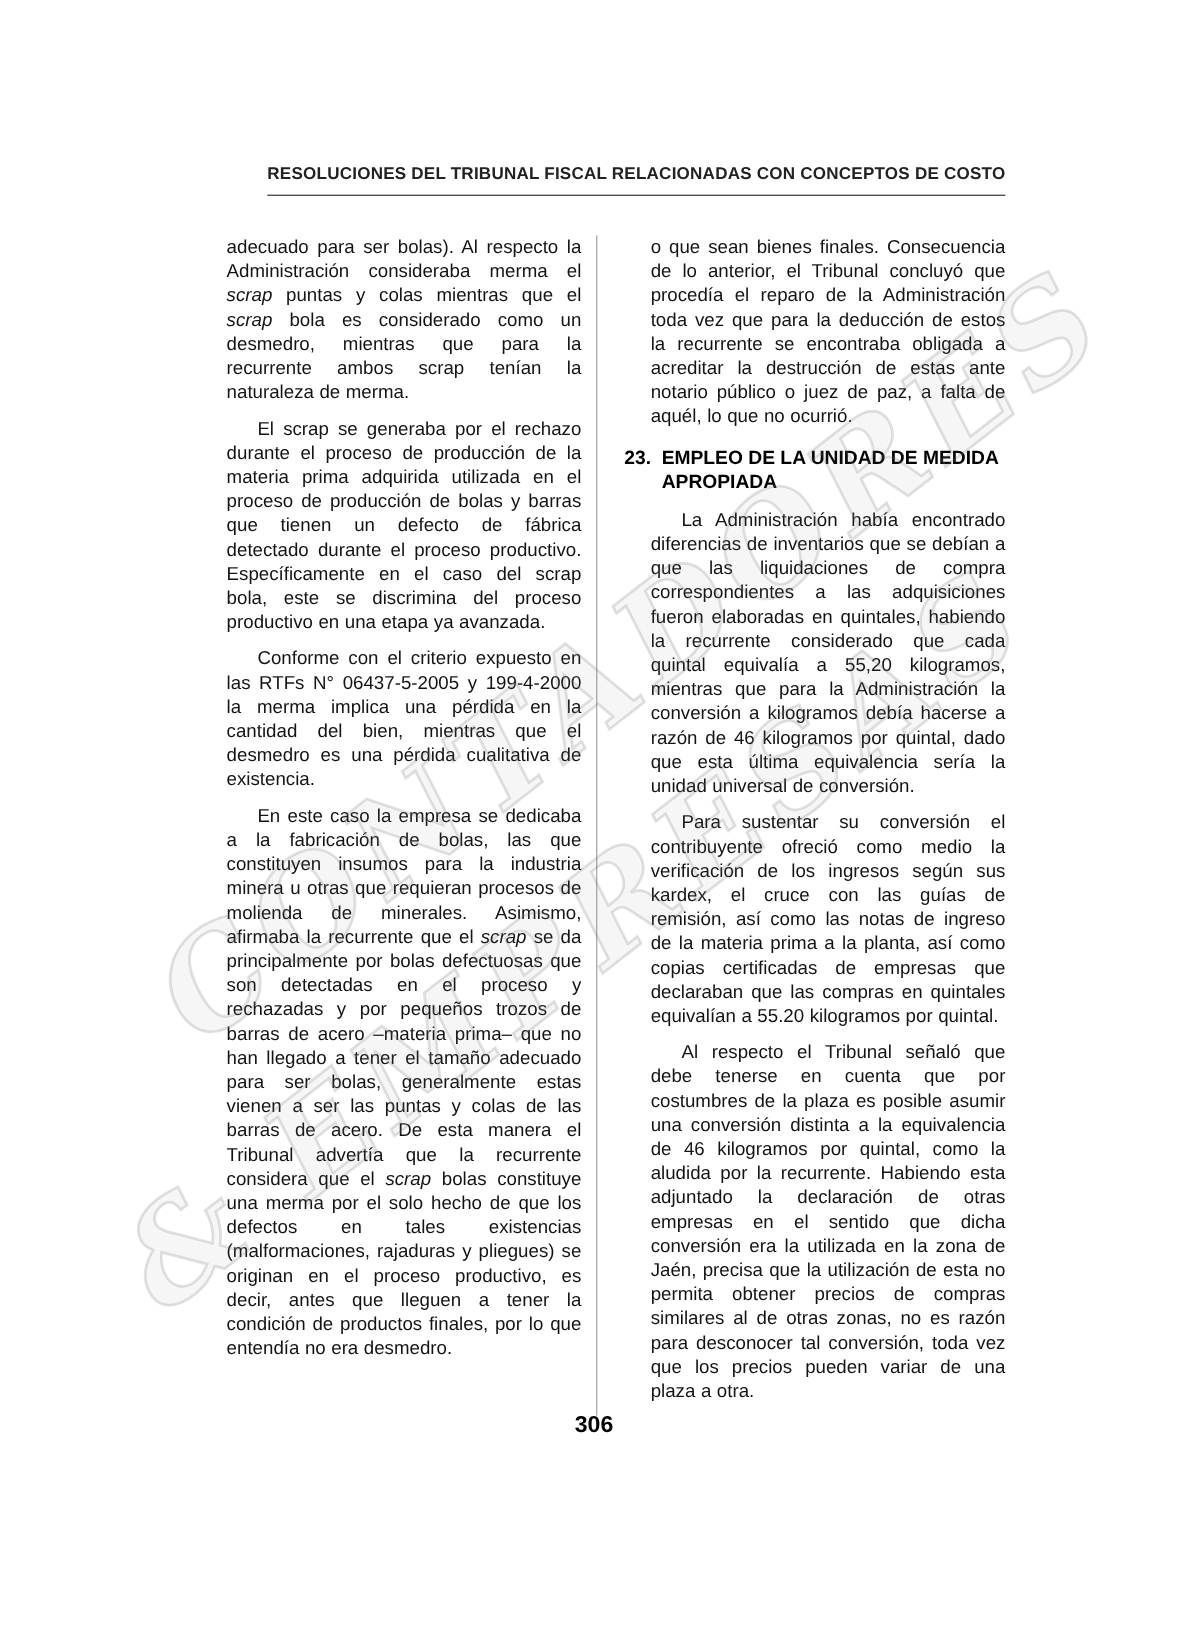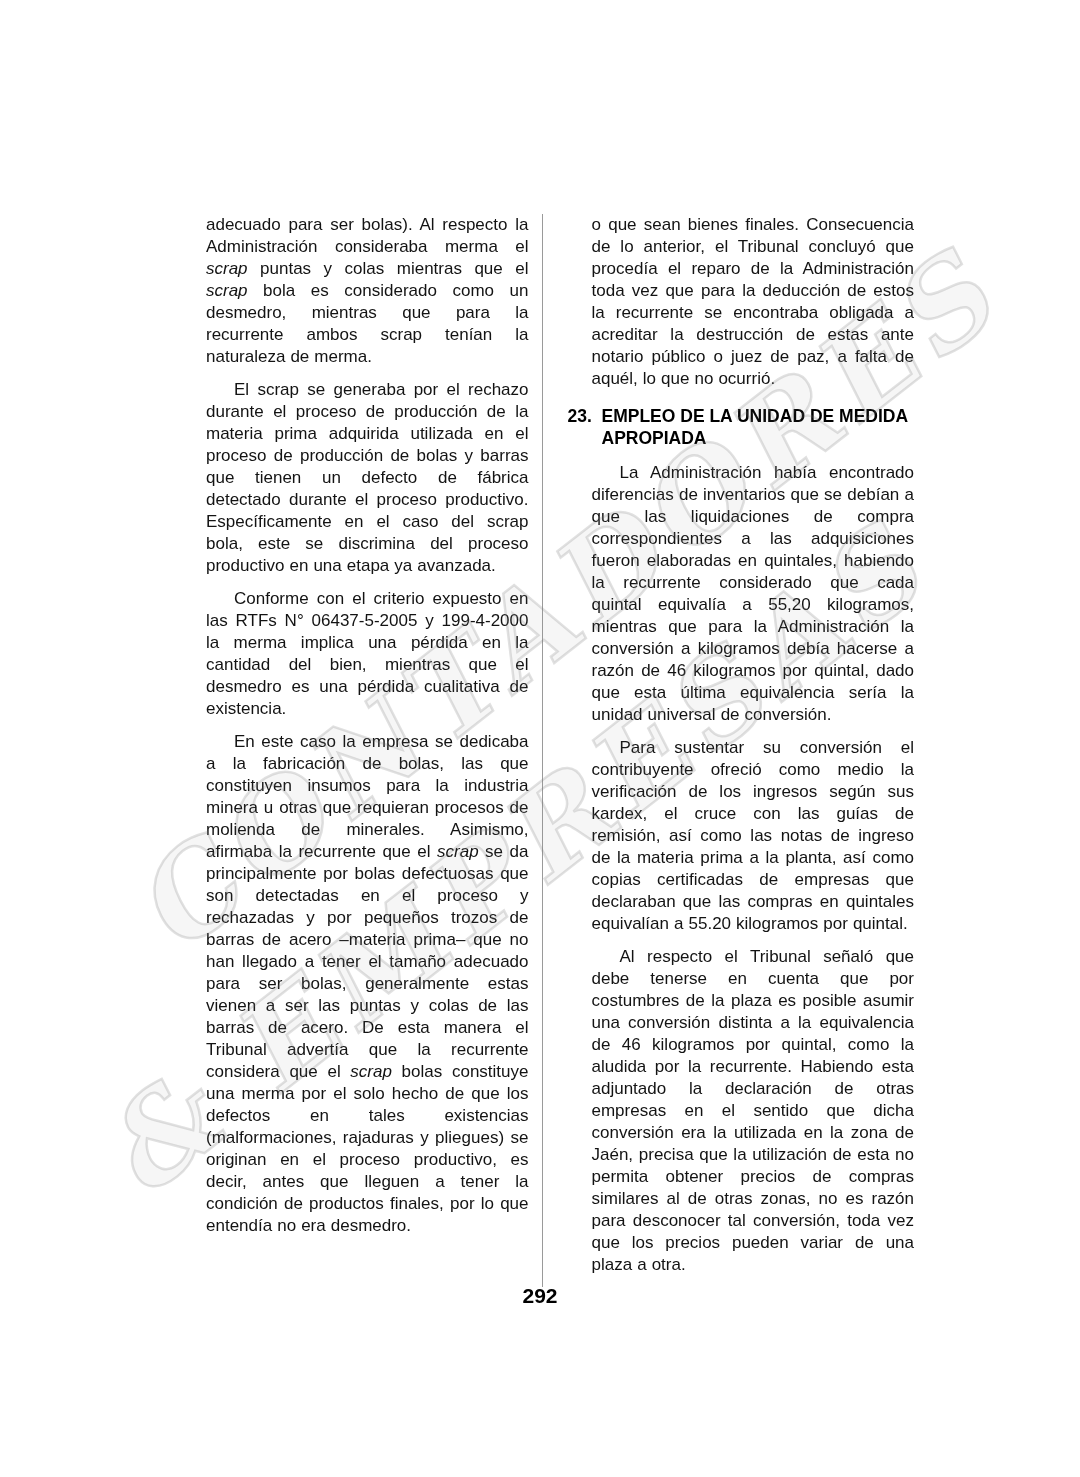--- a/index.html
+++ b/index.html
@@ -97,20 +97,23 @@
 
 <div class="page">
 
   <div class="watermark">
     <div class="wm-inner">
       <div class="wm-line l1">CONTADORES</div>
       <div class="wm-line l2">&amp; EMPRESAS</div>
     </div>
   </div>
 
+  <header class="header">
+    <span class="header-text">RESOLUCIONES DEL TRIBUNAL FISCAL RELACIONADAS CON CONCEPTOS DE COSTO</span>
+  </header>
 
   <main class="columns">
     <section class="col">
         <p class="para"><span>adecuado para ser bolas). Al respecto la Administración consideraba merma el </span><span class="it">scrap</span><span> puntas y colas mientras que el </span><span class="it">scrap</span><span> bola es considerado como un desmedro, mientras que para la recurrente ambos scrap tenían la naturaleza de merma.</span></p>
         <p class="para indent"><span>El scrap se generaba por el rechazo durante el proceso de producción de la materia prima adquirida utilizada en el proceso de producción de bolas y barras que tienen un defecto de fábrica detectado durante el proceso productivo. Específicamente en el caso del scrap bola, este se discrimina del proceso productivo en una etapa ya avanzada.</span></p>
         <p class="para indent"><span>Conforme con el criterio expuesto en las RTFs N° 06437-5-2005 y 199-4-2000 la merma implica una pérdida en la cantidad del bien, mientras que el desmedro es una pérdida cualitativa de existencia.</span></p>
         <p class="para indent"><span>En este caso la empresa se dedicaba a la fabricación de bolas, las que constituyen insumos para la industria minera u otras que requieran procesos de molienda de minerales. Asimismo, afirmaba la recurrente que el </span><span class="it">scrap</span><span> se da principalmente por bolas defectuosas que son detectadas en el proceso y rechazadas y por pequeños trozos de barras de acero –materia prima– que no han llegado a tener el tamaño adecuado para ser bolas, generalmente estas vienen a ser las puntas y colas de las barras de acero. De esta manera el Tribunal advertía que la recurrente considera que el </span><span class="it">scrap</span><span> bolas constituye una merma por el solo hecho de que los defectos en tales existencias (malformaciones, rajaduras y pliegues) se originan en el proceso productivo, es decir, antes que lleguen a tener la condición de productos finales, por lo que entendía no era desmedro.</span></p>
       </section>
     <div class="col-divider"></div>
     <section class="col">
@@ -119,16 +122,16 @@
           <span class="h-num">23.</span>
           <span class="h-text">EMPLEO DE LA UNIDAD DE MEDIDA APROPIADA</span>
         </div>
         <p class="para indent"><span>La Administración había encontrado diferencias de inventarios que se debían a que las liquidaciones de compra correspondientes a las adquisiciones fueron elaboradas en quintales, habiendo la recurrente considerado que cada quintal equivalía a 55,20 kilogramos, mientras que para la Administración la conversión a kilogramos debía hacerse a razón de 46 kilogramos por quintal, dado que esta última equivalencia sería la unidad universal de conversión.</span></p>
         <p class="para indent"><span>Para sustentar su conversión el contribuyente ofreció como medio la verificación de los ingresos según sus kardex, el cruce con las guías de remisión, así como las notas de ingreso de la materia prima a la planta, así como copias certificadas de empresas que declaraban que las compras en quintales equivalían a 55.20 kilogramos por quintal.</span></p>
         <p class="para indent"><span>Al respecto el Tribunal señaló que debe tenerse en cuenta que por costumbres de la plaza es posible asumir una conversión distinta a la equivalencia de 46 kilogramos por quintal, como la aludida por la recurrente. Habiendo esta adjuntado la declaración de otras empresas en el sentido que dicha conversión era la utilizada en la zona de Jaén, precisa que la utilización de esta no permita obtener precios de compras similares al de otras zonas, no es razón para desconocer tal conversión, toda vez que los precios pueden variar de una plaza a otra.</span></p>
       </section>
   </main>
 
   <footer class="footer">
-    <span class="page-number">292</span>
+    <span class="page-number">306</span>
   </footer>
 
 </div>
 
 </body></html>

